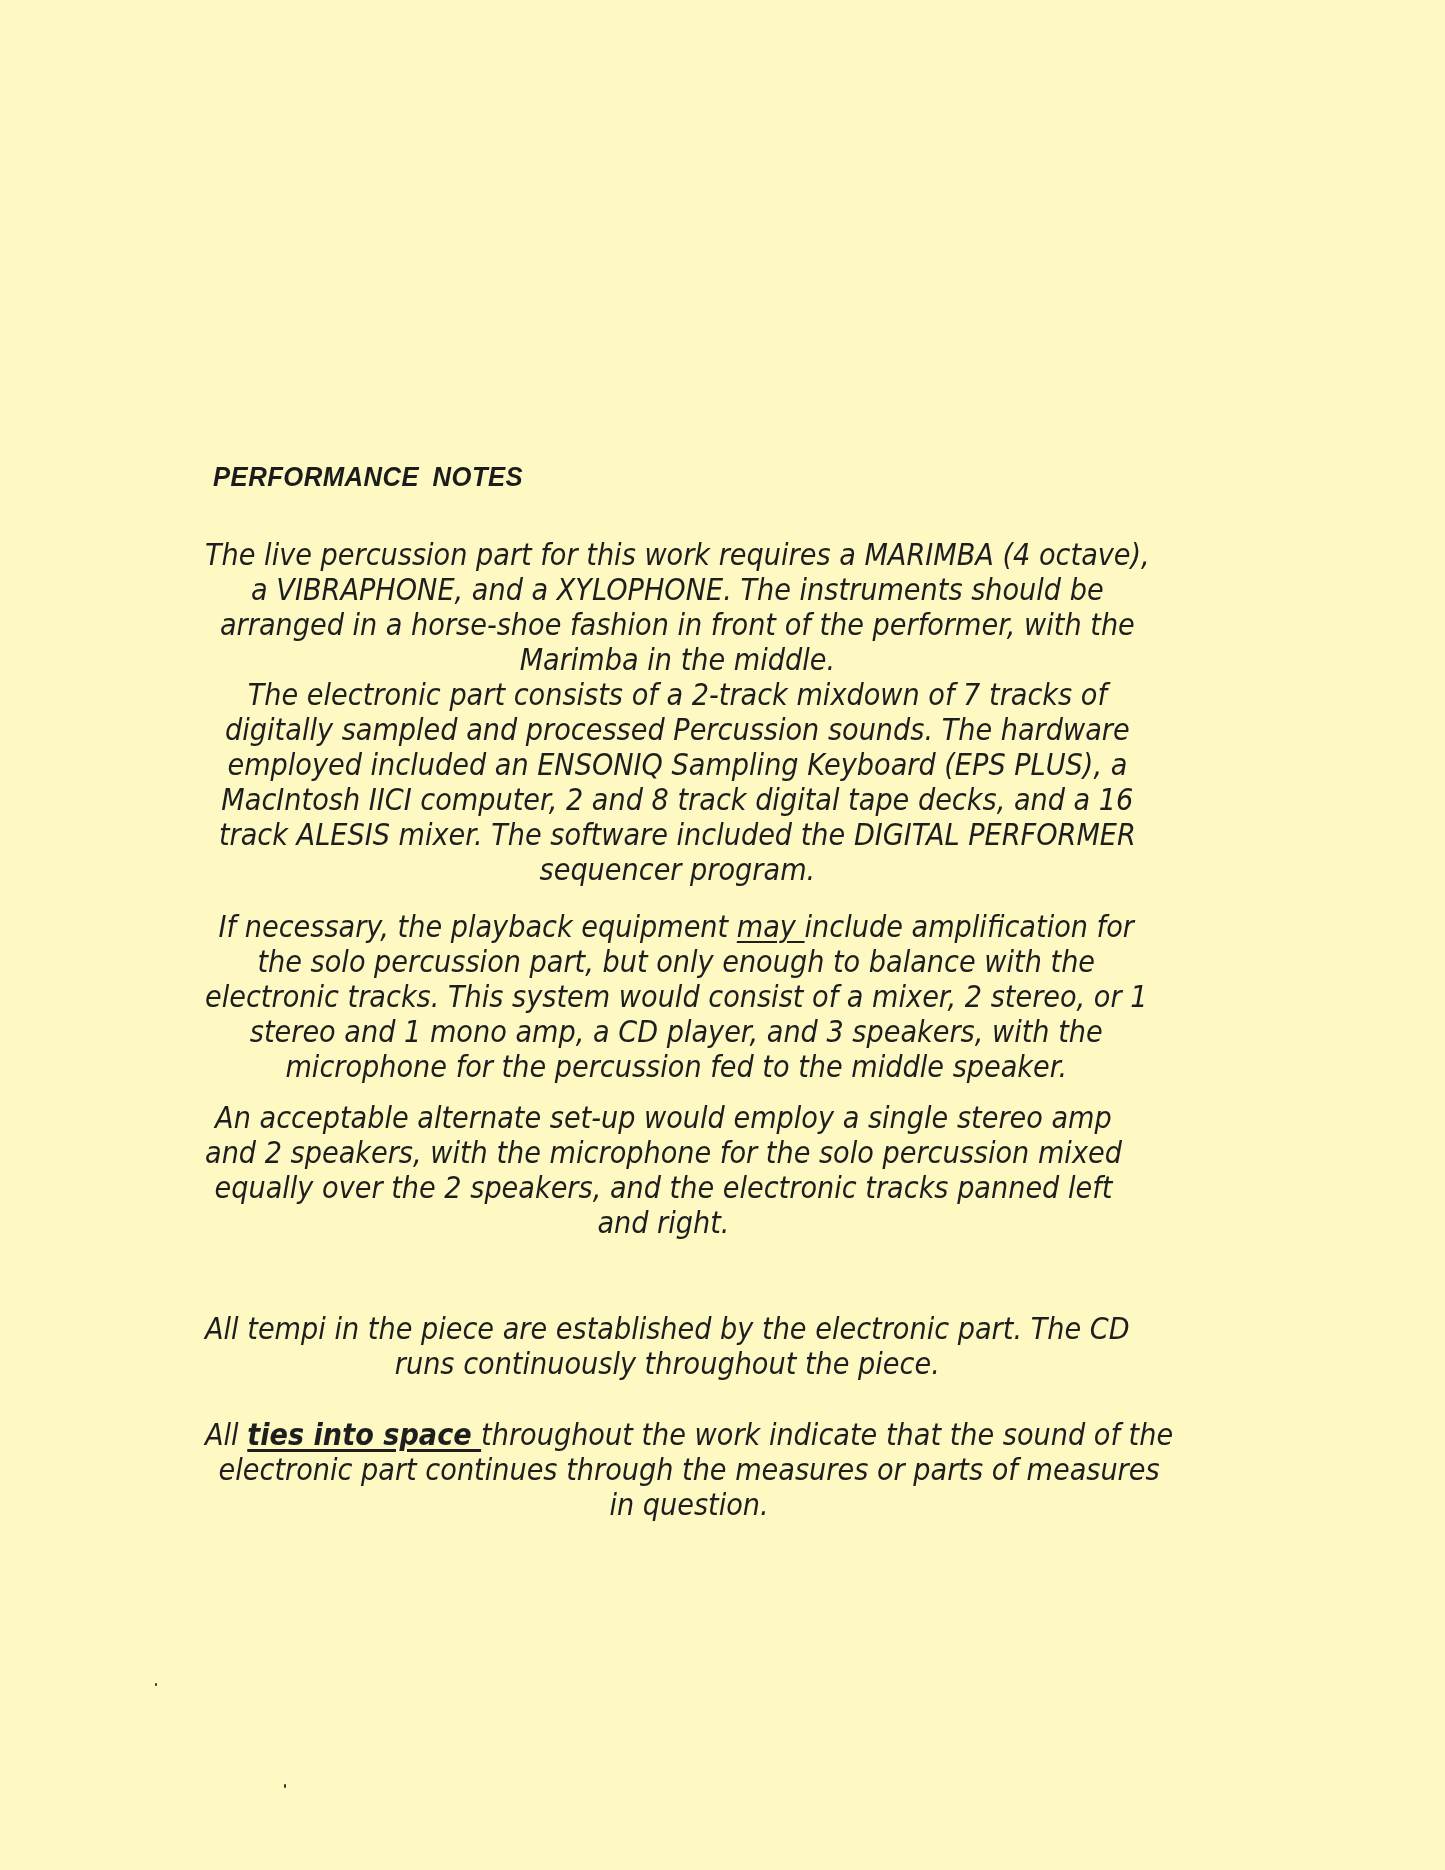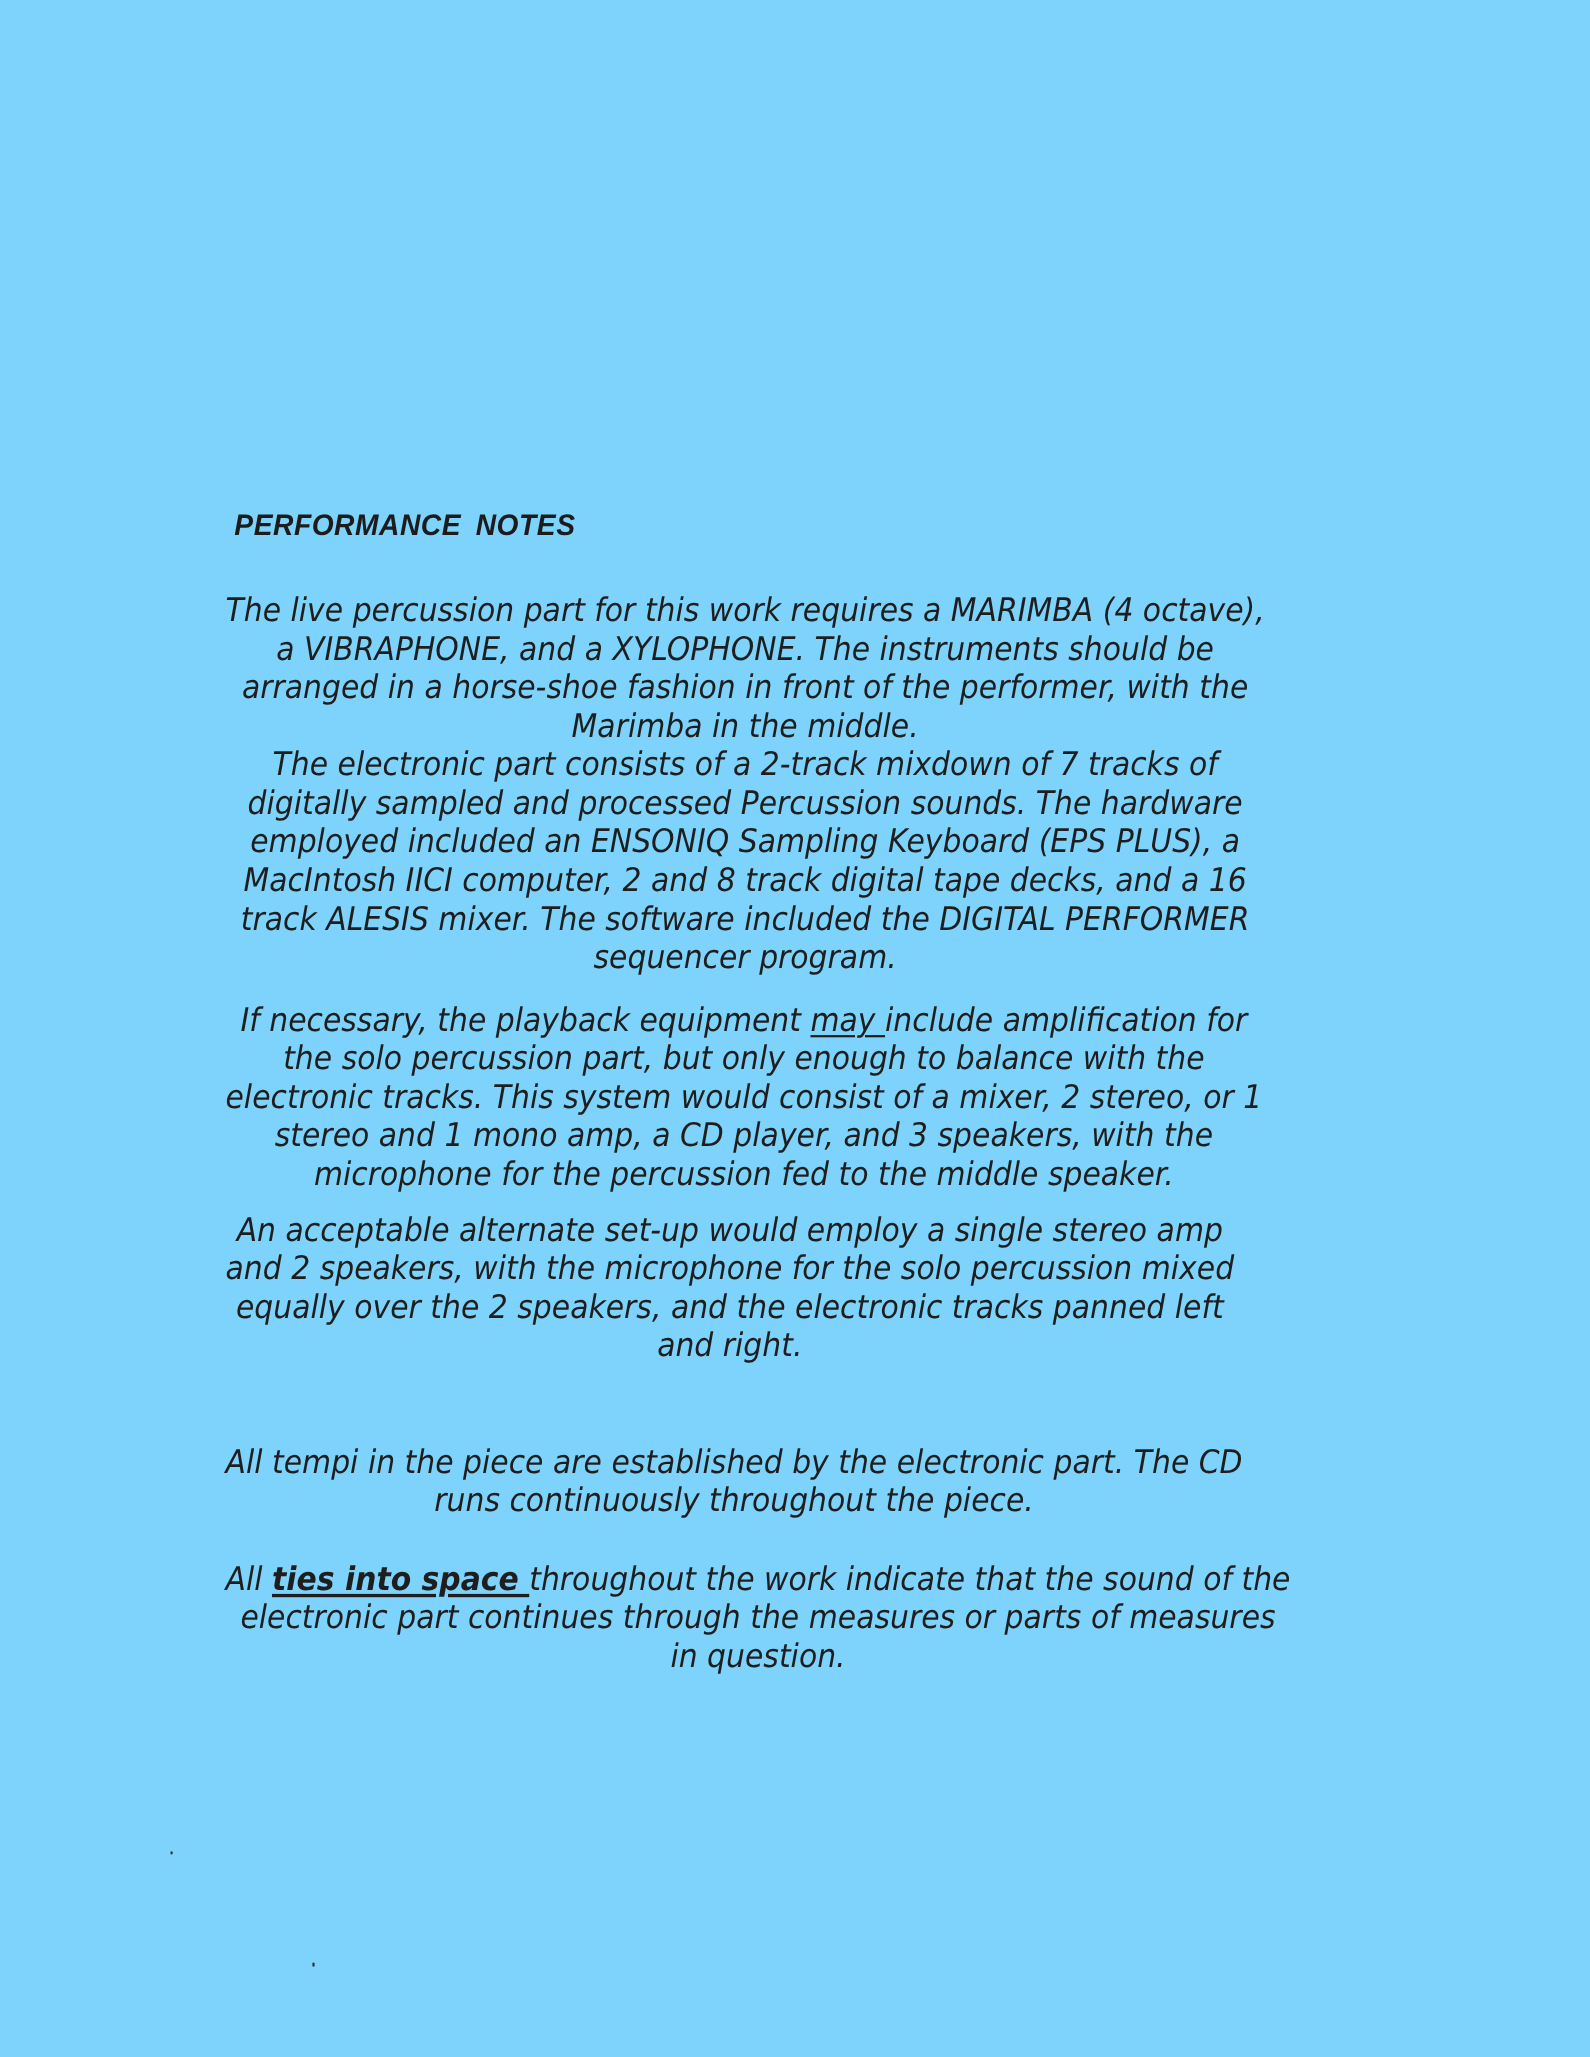--- a/index.html
+++ b/index.html
@@ -1,17 +1,17 @@
 <!DOCTYPE html>
 <html><head>
 <meta charset="utf-8">
 <style>
   html, body { margin: 0; padding: 0; background: #ffffff; }
   body { width: 1445px; height: 1870px; position: relative; overflow: hidden; }
-  .page { position: absolute; left: 0; top: 0; width: 1445px; height: 1870px; background: #7dd3fc; }
+  .page { position: absolute; left: 0; top: 0; width: 1445px; height: 1870px; background: #fef9c3; }
   .heading {
     position: absolute; left: 213px; top: 462px;
     font-family: "Liberation Sans", sans-serif; font-style: italic; font-weight: bold;
     font-size: 27px; color: #1c1c1c; letter-spacing: 0.5px; word-spacing: 6px;
     transform: scaleX(0.95); transform-origin: left top;
   }
   .para { position: absolute; left: 205px; text-align: center; }
   .line {
     display: block; white-space: nowrap;
     font-family: "DejaVu Sans", sans-serif; font-style: italic;

